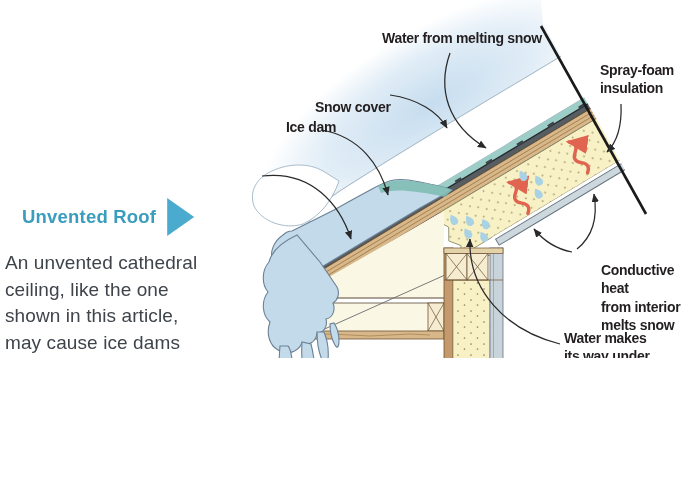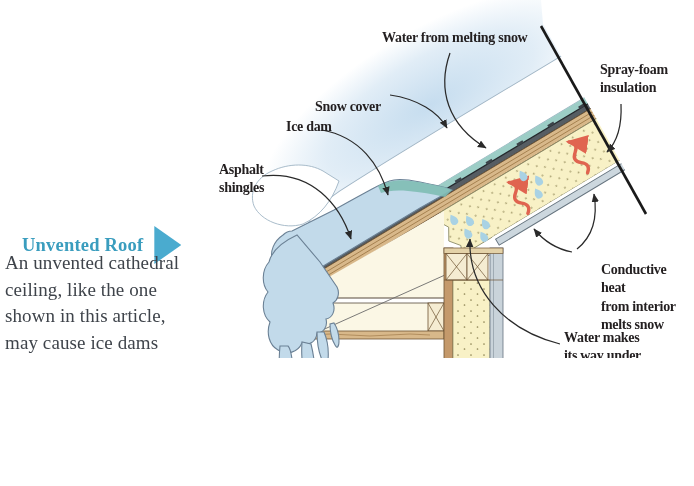--- a/index.html
+++ b/index.html
@@ -1,20 +1,20 @@
 <!DOCTYPE html>
 <html style="--heading_teal: #3A9DBE; --arrow_teal: #4AABCF; --body_text: #3F444B; --label_text: #231F20; --haze_blue: #C3DBEE; --snow_white: #FFFFFF; --ice_blue: #C2DAEA; --meltwater_teal: #7FBCB4; --film_teal: #9CCDC6; --foam_yellow: #F8F1C6; --sheathing_tan: #D8B88A; --shingle_gray: #565D63; --drywall_gray: #CCD7DE; --heat_red: #E06450; --droplet_blue: #A9D2E4; --leader_black: #2A2A2A;"><head>
 <meta charset="utf-8">
 <style>
   html,body{margin:0;padding:0;background:#ffffff;}
   .page{position:relative;width:694px;height:358px;background:#fff;overflow:hidden;
-        font-family:Liberation Serif, serif;}
+        font-family:Liberation Sans, sans-serif;}
   .diagram-svg{position:absolute;left:0;top:0;}
   
-  .heading-row{position:absolute;left:22px;top:198px;display:flex;align-items:center;gap:11px;margin-top:28px;}
+  .heading-row{position:absolute;left:22px;top:198px;display:flex;align-items:center;gap:11px;}
   .heading{font-size:18.5px;font-weight:700;letter-spacing:.2px;color:var(--heading_teal,#3a9dbe);}
   .heading-arrow{width:27px;height:38px;background:var(--arrow_teal,#4aabcf);
         clip-path:polygon(0 0,100% 50%,0 100%);}
   .body-text{position:absolute;left:5px;top:250px;width:230px;
         font-size:19px;line-height:26.5px;letter-spacing:.1px;
         color:var(--body_text,#3f444b);white-space:pre-line;}
   
   .dlabel{position:absolute;font-size:14px;font-weight:600;line-height:1.32;
         letter-spacing:-0.3px;color:var(--label_text,#231f20);white-space:pre-line;}
 </style>
@@ -176,22 +176,20 @@
       <path d="M621,104 C622,126 617,142 607,152" marker-end="url(#blkArr)"></path>
       <path d="M572,252 C556,249 543,240 534,229" marker-end="url(#blkArr)"></path>
       <path d="M577,249 C592,237 598,218 594,194" marker-end="url(#blkArr)"></path>
       <path d="M560,344 C505,330 468,290 470,239" marker-end="url(#blkArr)"></path>
     </g>
   </svg>
 
   <div class="dlabel" style="left:382px;top:29px;">Water from melting snow</div>
   <div class="dlabel" style="left:315px;top:82px;margin-top:16px;">Snow cover</div>
   <div class="dlabel" style="left:266px;top:118px;margin-left:20px;">Ice dam</div>
-  <div class="dlabel" style="left:219px;top:161px;">Asphalt
-shingles</div>
   <div class="dlabel" style="left:600px;top:61px;">Spray-foam
 insulation</div>
   <div class="dlabel" style="left:601px;top:241px;margin-top:20px;">Conductive heat
 from interior
 melts snow</div>
   <div class="dlabel" style="left:564px;top:329px;">Water makes
 its way under
 asphalt shingles</div>
 
   <div class="heading-row">

